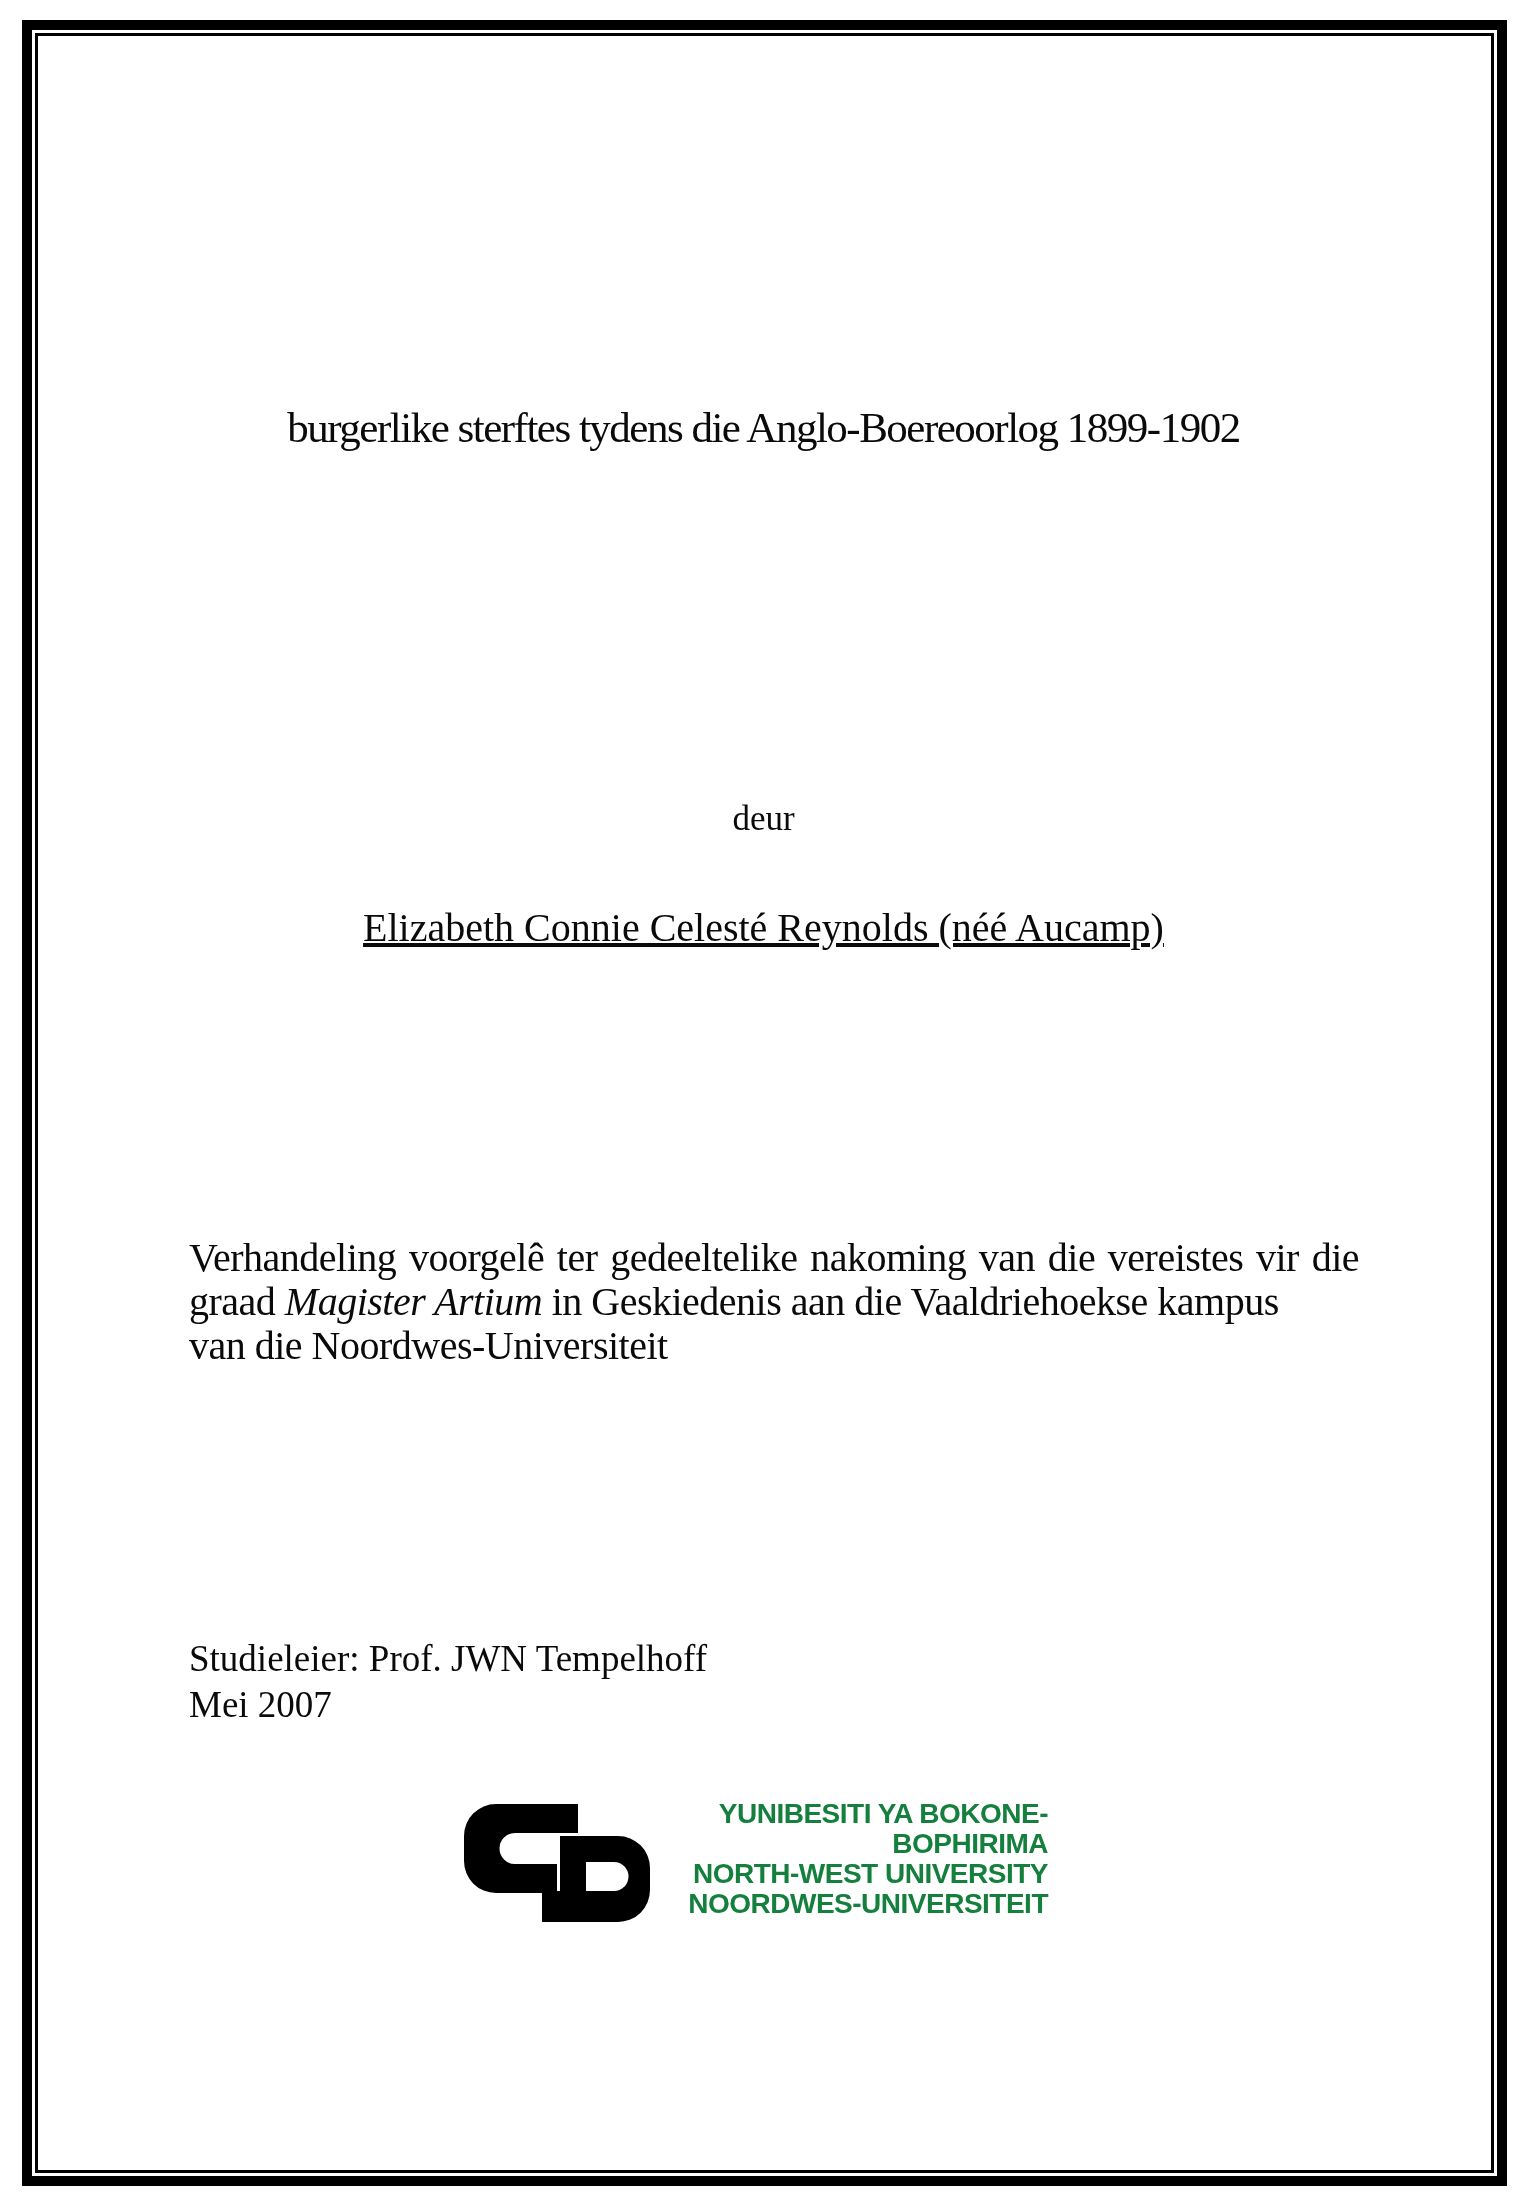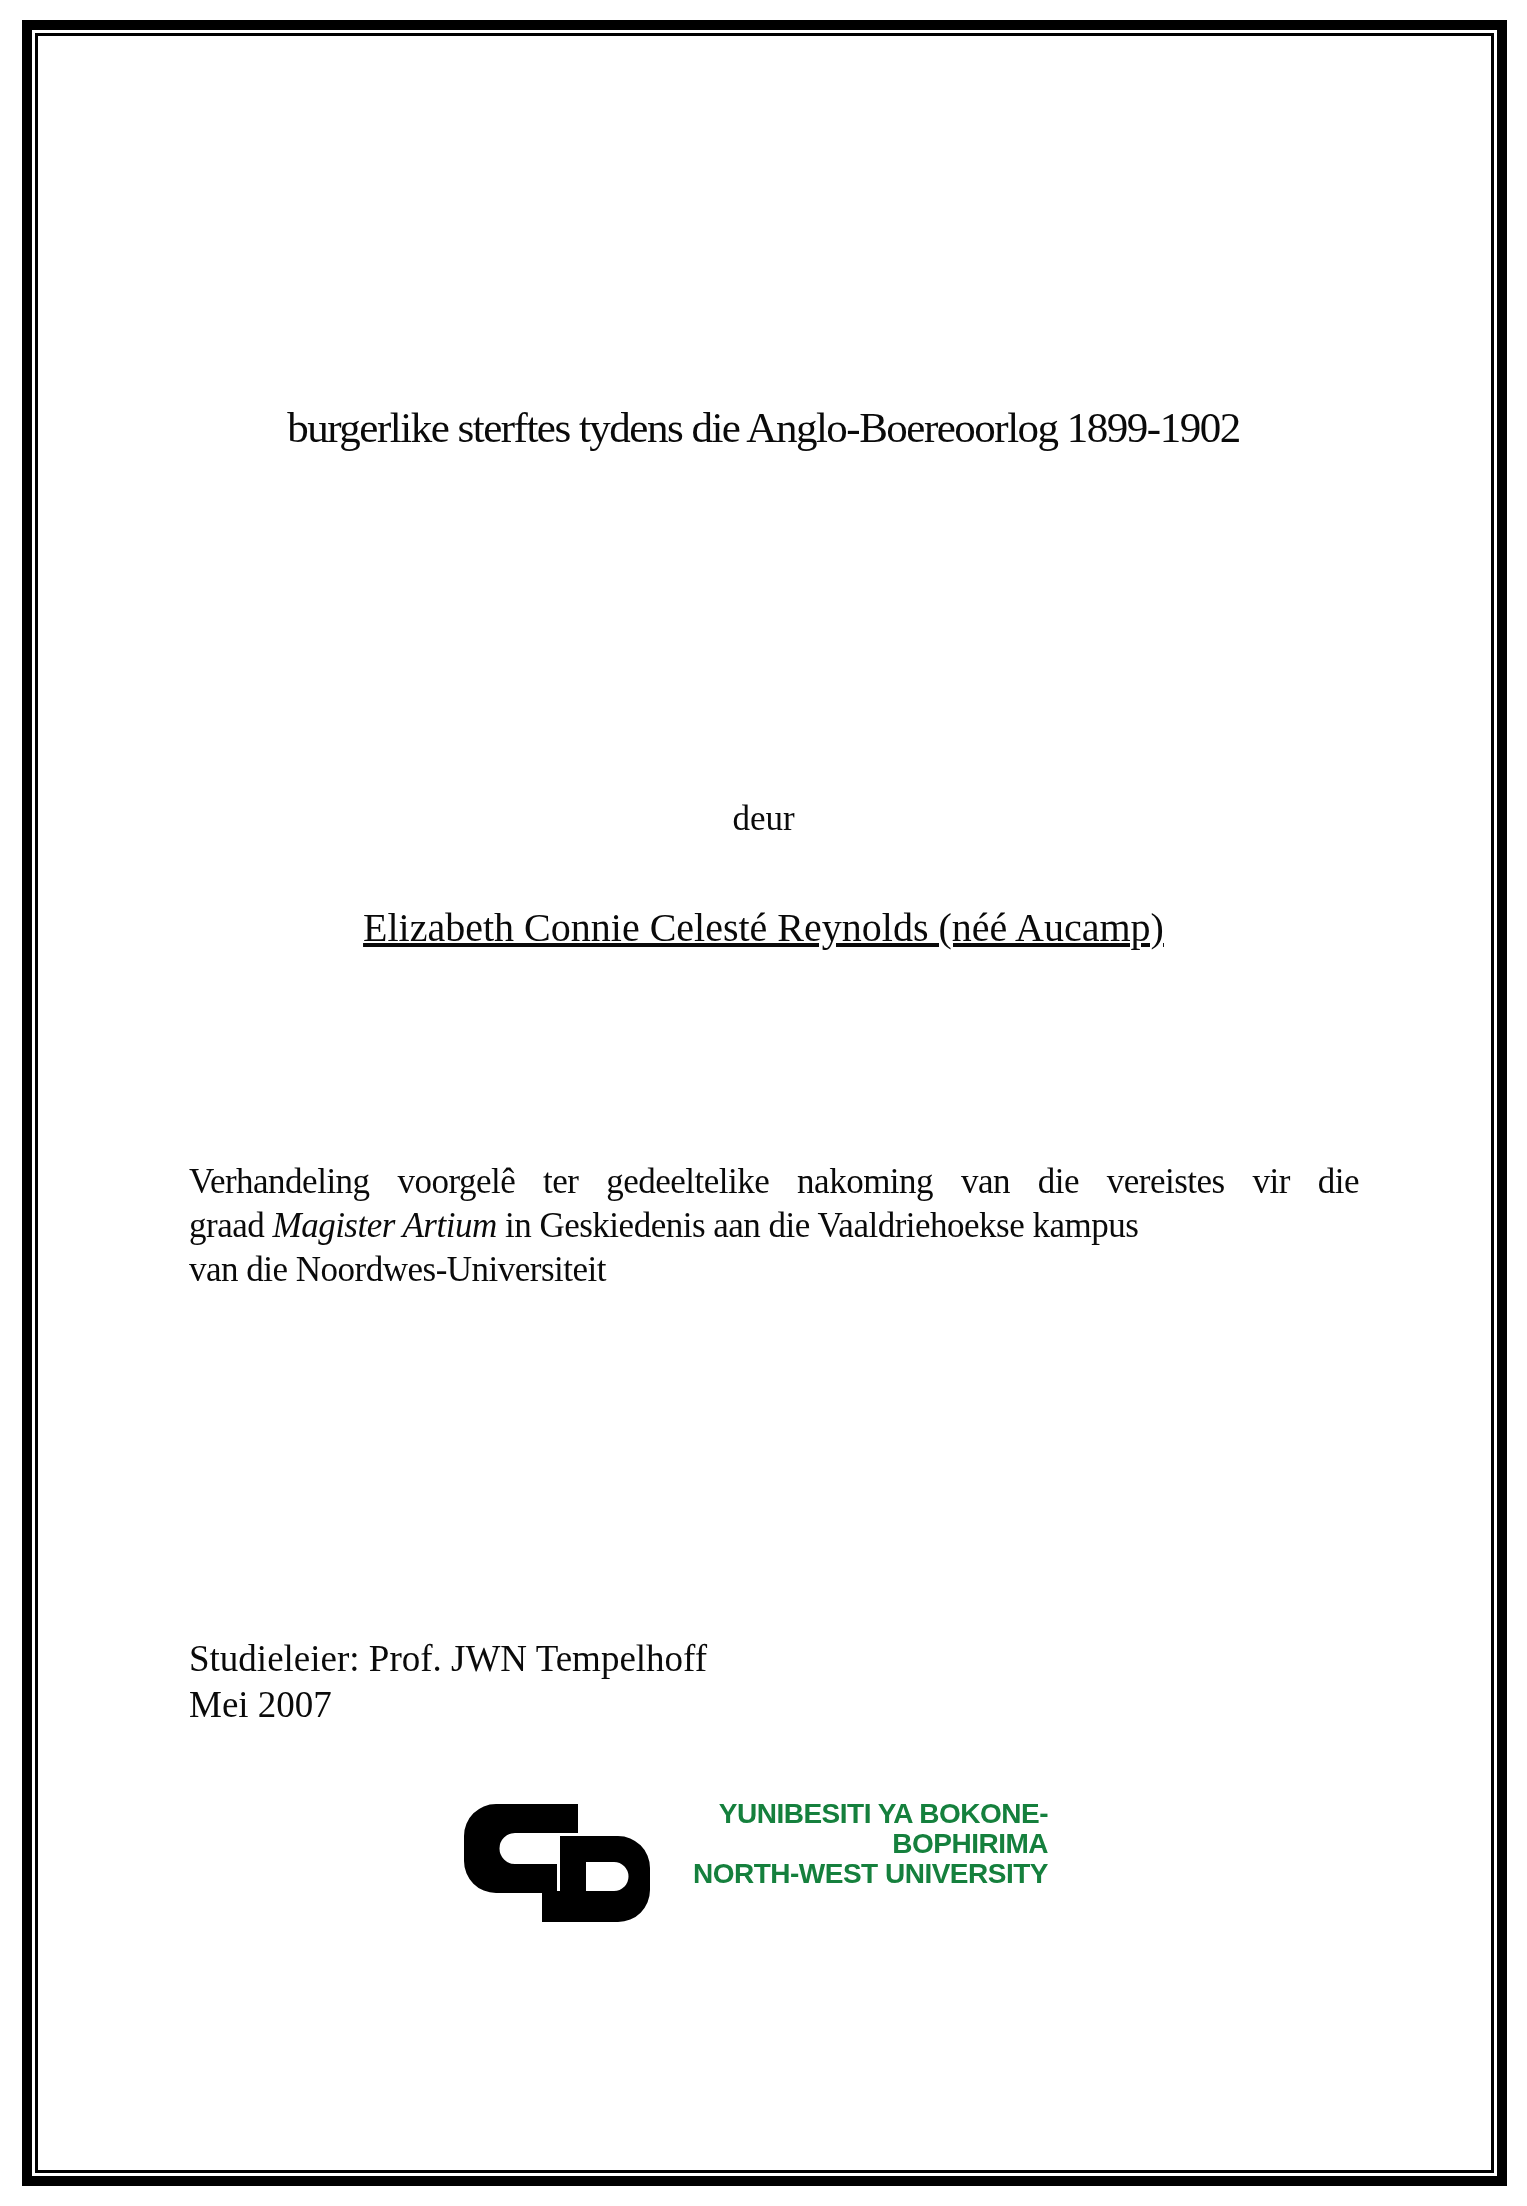--- a/index.html
+++ b/index.html
@@ -49,23 +49,23 @@
     left: 0; right: 0;
     top: 904px;
     text-align: center;
     font-size: 40px;
     line-height: 48px;
     text-decoration: underline;
   }
   .statement {
     position: absolute;
     left: 189px;
-    top: 1160px;
+    top: 1236px;
     width: 1170px;
-    font-size: 35px;
+    font-size: 40px;
     letter-spacing: -0.5px;
     line-height: 44px;
   }
   .statement .justified {
     text-align: justify;
     text-align-last: justify;
     white-space: nowrap;
   }
   .statement em {
     font-style: italic;
@@ -133,14 +133,15 @@
 <div class="logo">
   <svg class="logo-mark" viewBox="0 0 190 122" xmlns="http://www.w3.org/2000/svg" aria-hidden="true">
 
     <path fill="#000" d="M 34 2 L 116 2 L 116 31 L 53 31 A 15.5 15.5 0 0 0 53 62 L 95 62 L 95 91 L 34 91 A 32 32 0 0 1 2 59 L 2 34 A 32 32 0 0 1 34 2 Z"></path>
 
     <path fill="#000" fill-rule="evenodd" d="M 98 34 L 156 34 A 32 32 0 0 1 188 66 L 188 88 A 32 32 0 0 1 156 120 L 80 120 L 80 89 L 98 89 Z M 124 60 L 152 60 A 14.5 14.5 0 0 1 152 89 L 124 89 Z"></path>
   </svg>
   <div class="logo-text">
     <div>YUNIBESITI YA BOKONE-BOPHIRIMA</div>
     <div>NORTH-WEST UNIVERSITY</div>
+    <div>NOORDWES-UNIVERSITEIT</div>
   </div>
 </div>
 
 </body></html>

